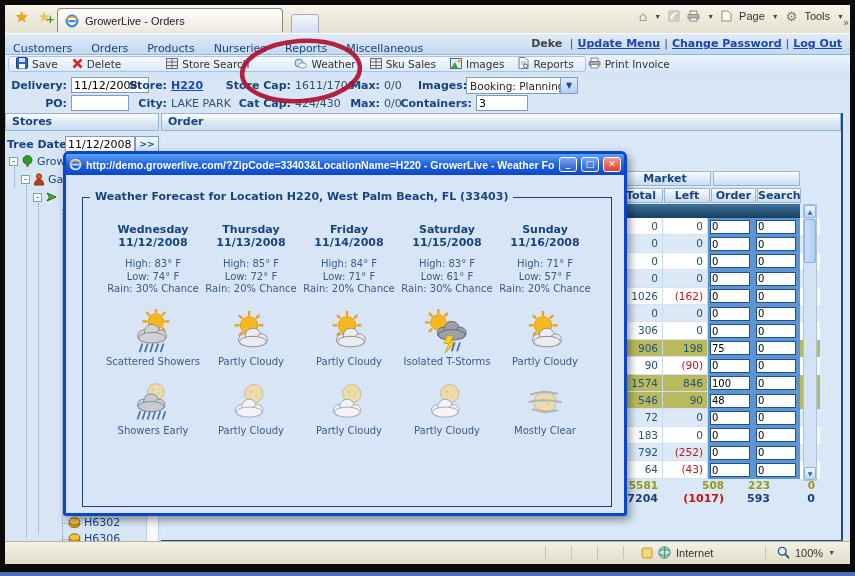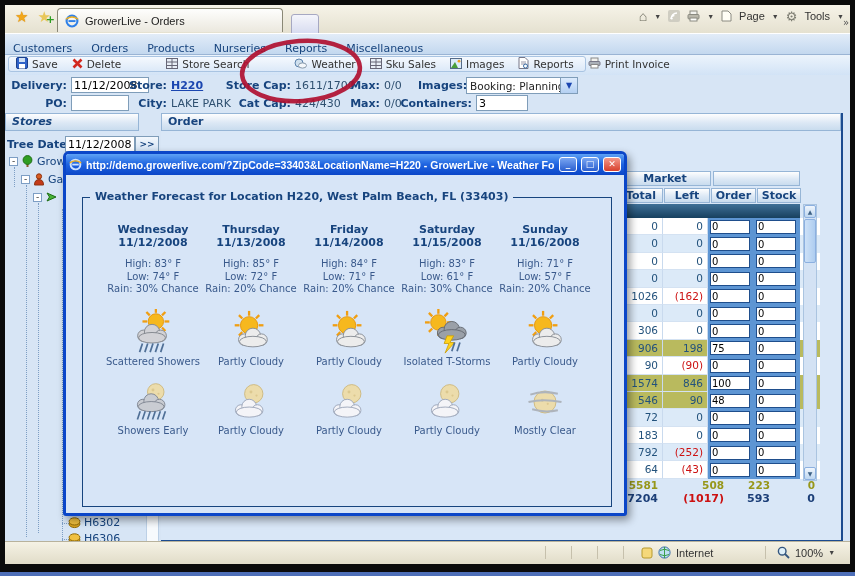--- a/index.html
+++ b/index.html
@@ -54,21 +54,21 @@
   .dropdown{position:absolute;border:1px solid #7f9db9;background:#fff;height:17px;display:flex;align-items:center;
        font-size:10.5px;color:#222;box-sizing:border-box;}
   .dropdown .dtext{flex:1;padding:0 3px;white-space:nowrap;overflow:hidden;}
   .dropdown .dbtn{width:16px;height:15px;background:linear-gradient(#dcebfd,#b4d0f2);border-left:1px solid #7f9db9;
        color:#1b46b0;font-size:8px;text-align:center;line-height:15px;}
 
   
   .panel-header{background:linear-gradient(#fefefe,#dce8f5 55%,#c9dcee);border:1px solid #96b5d6;font-weight:bold;
        color:#17447e;font-size:11px;line-height:14px;padding:1px 6px;box-sizing:border-box;}
   .stores{position:absolute;left:0;top:108px;width:154px;height:429px;background:#d7e5f5;overflow:hidden;}
-  .stores .panel-header{width:134px;font-style:italic;}
+  .stores .panel-header{width:154px;}
   .treedate-row{position:absolute;left:2px;top:22px;height:20px;width:150px;}
   .xbtn{position:absolute;border:1px solid #7f9db9;background:linear-gradient(#f3f8fd,#cfe0f2);
        font-size:9px;font-weight:bold;color:#17447e;text-align:center;}
   .order{position:absolute;left:156px;top:108px;width:682px;height:429px;background:#d9e7f7;
        border-right:2px solid #1c4b8f;border-bottom:2px solid #1c4b8f;box-sizing:border-box;}
   .order .panel-header{width:100%;}
 
   
   .titem{position:absolute;display:flex;align-items:center;gap:3px;font-size:11px;color:#17447e;}
   .mbox{width:9px;height:9px;border:1px solid #7d9ec4;background:#fff;font-size:9px;line-height:7px;
@@ -180,20 +180,23 @@
           <span class="caret">▼</span>
         <span class="gear">⚙</span>
         <span>Tools</span>
           <span class="caret">▼</span>
       </div>
       <span class="chev">»</span>
     </div>
 
     <div class="menubar">
       <div class="menu-items"><span class="menu-item">Customers</span><span class="menu-item">Orders</span><span class="menu-item">Products</span><span class="menu-item">Nurseries</span><span class="menu-item">Reports</span><span class="menu-item">Miscellaneous</span></div>
+      <div class="user-links">
+        <span class="uname">Deke</span>
+      <span class="usep">|</span><a href="#">Update Menu</a><span class="usep">|</span><a href="#">Change Password</a><span class="usep">|</span><a href="#">Log Out</a></div>
     </div>
 
     <div class="toolbar">
       <div class="tool-group">
           <div class="tool-btn">
             <span><svg width="12" height="12" viewBox="0 0 12 12">
                 <rect x="0.5" y="0.5" width="11" height="11" rx="1.5" fill="#2f62c8" stroke="#1c3f8a"></rect>
                 <rect x="3" y="1" width="6" height="4" fill="#cfe0f4"></rect>
                 <rect x="3" y="7" width="6" height="4.5" fill="#fff"></rect>
               </svg></span>
@@ -348,21 +351,21 @@
 
     <div class="mkt">
       <div class="mkt-gh">
         <div class="hbtn" style="width:92px">Market</div>
         <div class="hbtn" style="width:87px"></div>
       </div>
       <div class="mkt-cols">
         <div class="hbtn" style="width:44px">Total</div>
         <div class="hbtn" style="width:46px">Left</div>
         <div class="hbtn" style="width:45px">Order</div>
-        <div class="hbtn" style="width:44px">Stock</div>
+        <div class="hbtn" style="width:44px">Search</div>
       </div>
       <div class="mkt-dark"></div>
       <div class="mkt-rows">
           <div class="trow">
             <span class="c-num c-total">0</span>
             <span class="c-num c-left">0</span>
             <span class="c-io">
               <input class="cell" value="0" style="">
             </span>
             <span class="c-io last">

